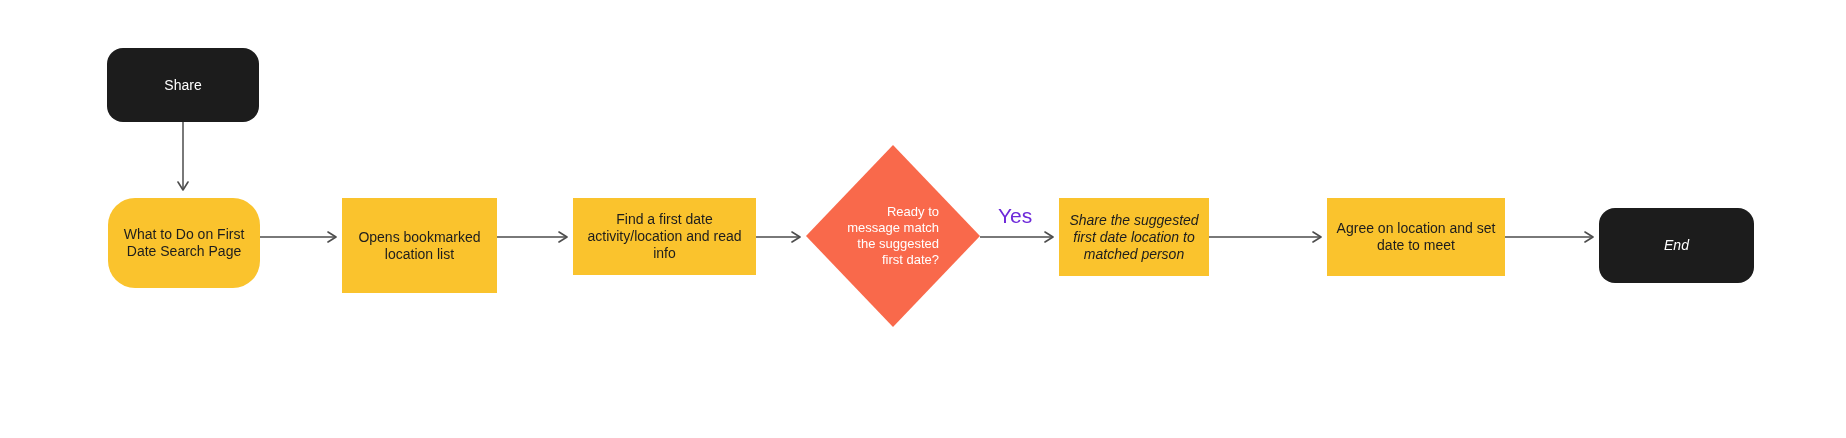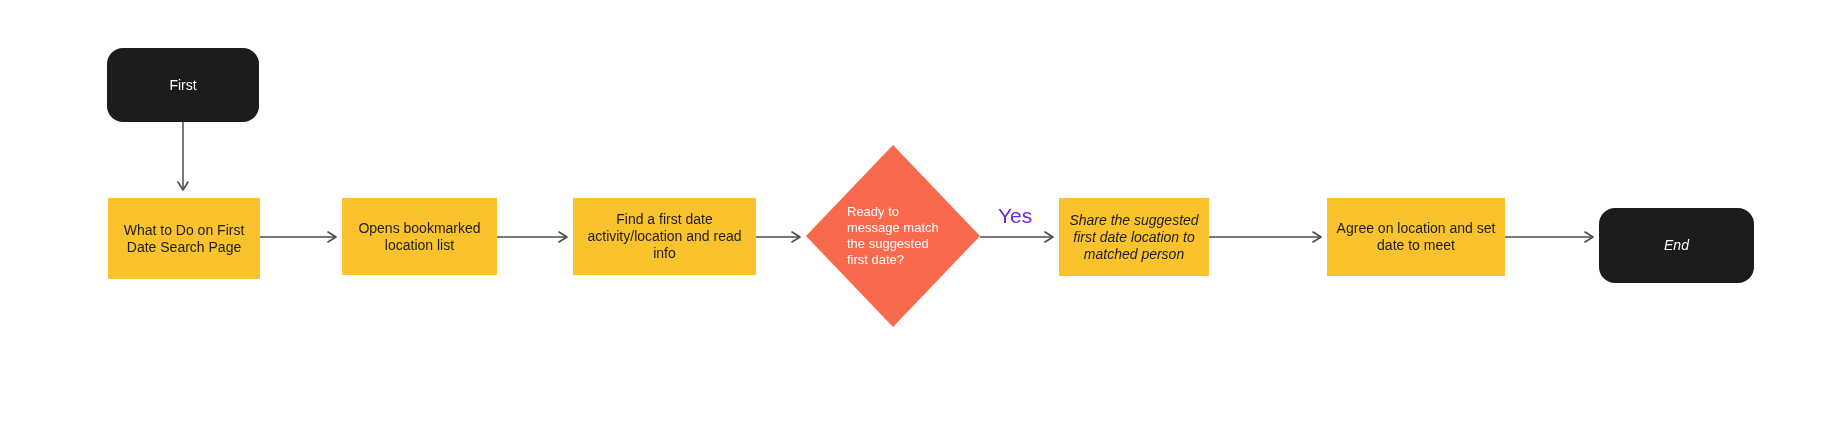--- a/index.html
+++ b/index.html
@@ -46,32 +46,32 @@
   }
   .decision {
     background: #F9694B;
     color: #FFFFFF;
     clip-path: polygon(50% 0%, 100% 50%, 50% 100%, 0% 50%);
     font-size: 13px;
     line-height: 16px;
   }
   .decision .decision-label {
     width: 92px;
-    text-align: left;
+    text-align: right;
   }
   .edge-label {
     position: absolute;
     color: #6d28d9;
     font-size: 21px;
     line-height: 20px;
   }
   
   #node-start   { left: 107px; top: 48px;  width: 152px; height: 74px; }
-  #node-step-1  { left: 108px; top: 198px; width: 152px; height: 81px; }
-  #node-step-2  { left: 342px; top: 198px; width: 155px; height: 77px; }
+  #node-step-1  { left: 108px; top: 198px; width: 152px; height: 90px; border-radius: 27px; }
+  #node-step-2  { left: 342px; top: 198px; width: 155px; height: 95px; }
   #node-step-3  { left: 573px; top: 198px; width: 183px; height: 77px; }
   #node-decision-1 { left: 806px; top: 145px; width: 174px; height: 182px; }
   #node-step-4  { left: 1059px; top: 198px; width: 150px; height: 78px; font-style: italic; }
   #node-step-5  { left: 1327px; top: 198px; width: 178px; height: 78px; }
   #node-end     { left: 1599px; top: 208px; width: 155px; height: 75px; font-style: italic; }
   #edge-label-yes { left: 998px; top: 206px; }
 </style>
 </head>
 <body>
 
@@ -86,21 +86,21 @@
     <line x1="183" y1="122" x2="183" y2="190" stroke="#4D4D4D" stroke-width="1.5" marker-end="url(#arrowhead)"></line>
     <line x1="260" y1="237" x2="336" y2="237" stroke="#4D4D4D" stroke-width="1.5" marker-end="url(#arrowhead)"></line>
     <line x1="497" y1="237" x2="567" y2="237" stroke="#4D4D4D" stroke-width="1.5" marker-end="url(#arrowhead)"></line>
     <line x1="728" y1="237" x2="800" y2="237" stroke="#4D4D4D" stroke-width="1.5" marker-end="url(#arrowhead)"></line>
     <line x1="980" y1="237" x2="1053" y2="237" stroke="#4D4D4D" stroke-width="1.5" marker-end="url(#arrowhead)"></line>
     <line x1="1209" y1="237" x2="1321" y2="237" stroke="#4D4D4D" stroke-width="1.5" marker-end="url(#arrowhead)"></line>
     <line x1="1483" y1="237" x2="1593" y2="237" stroke="#4D4D4D" stroke-width="1.5" marker-end="url(#arrowhead)"></line>
   </svg>
 
   <div id="node-start" class="node terminator">
-    <span>First</span>
+    <span>Share</span>
   </div>
 
   <div id="node-step-1" class="node process">
     <span>What to Do on First Date Search Page</span>
   </div>
 
   <div id="node-step-2" class="node process">
     <span>Opens bookmarked location list</span>
   </div>
 

